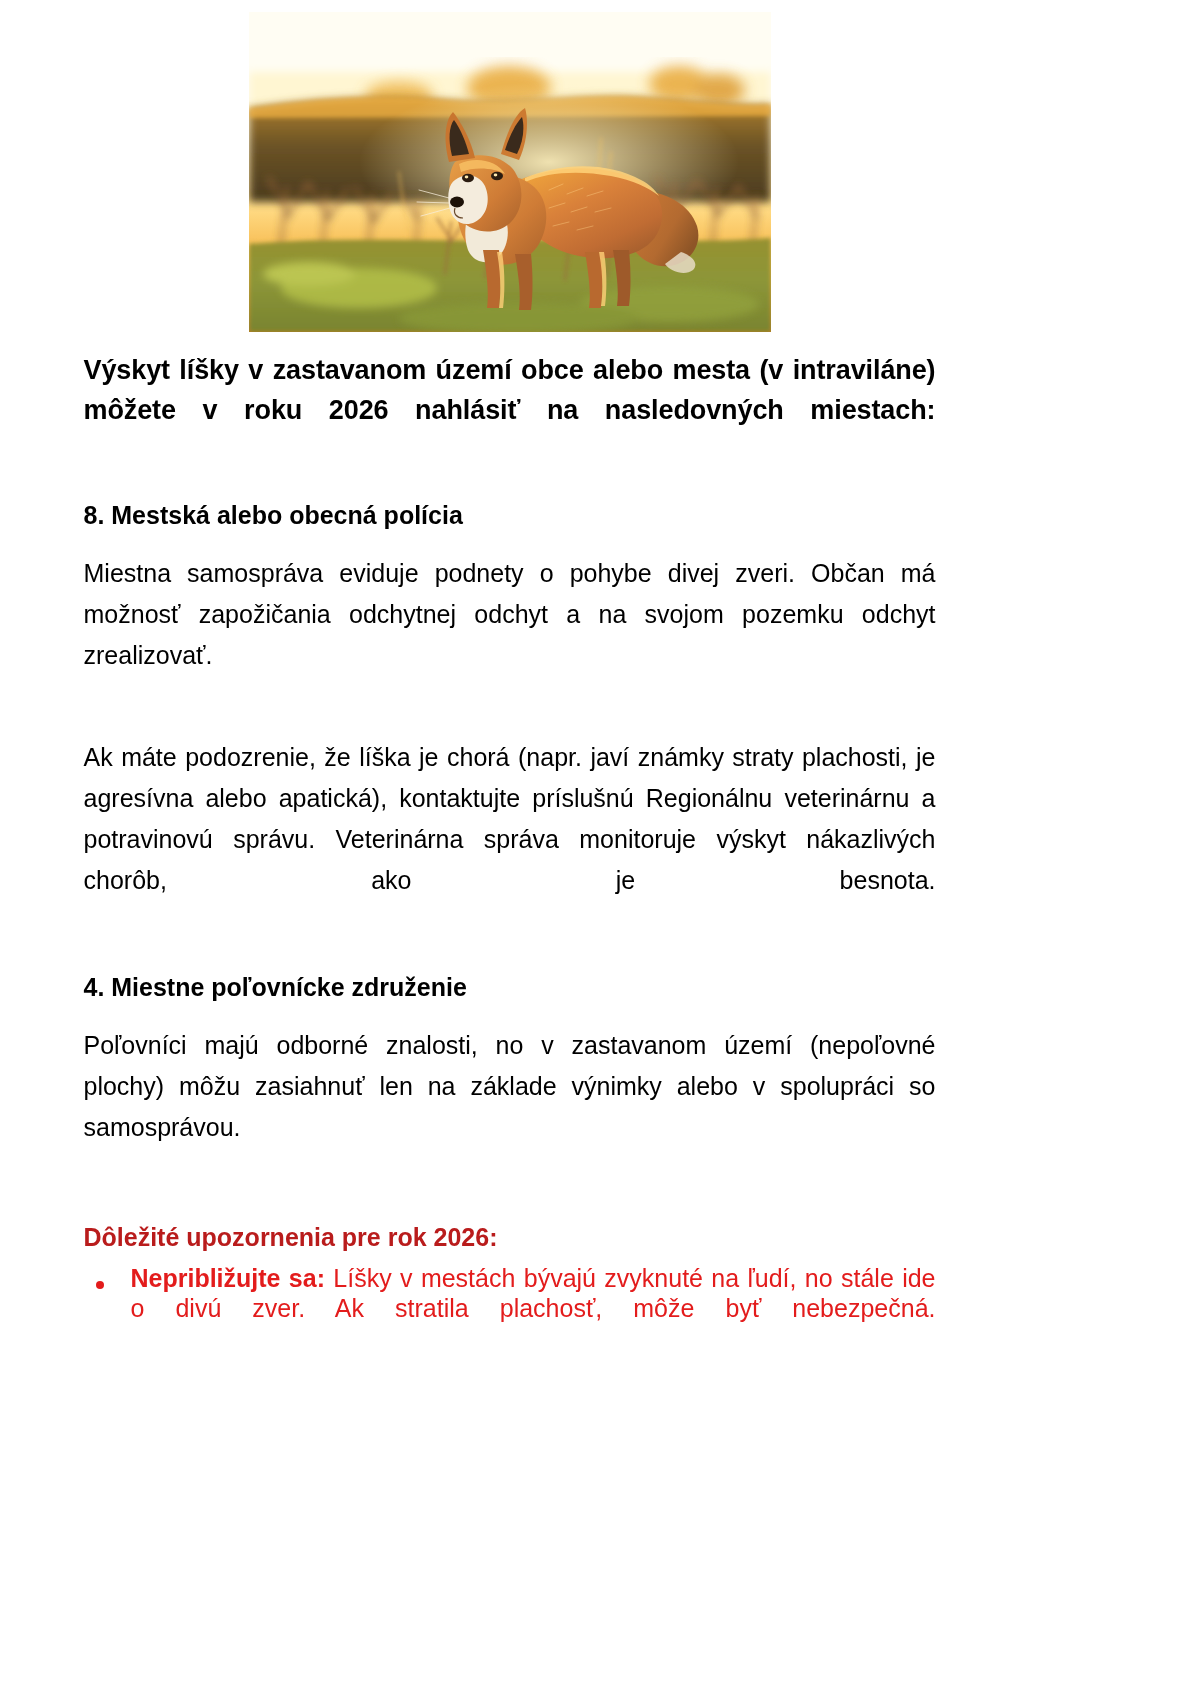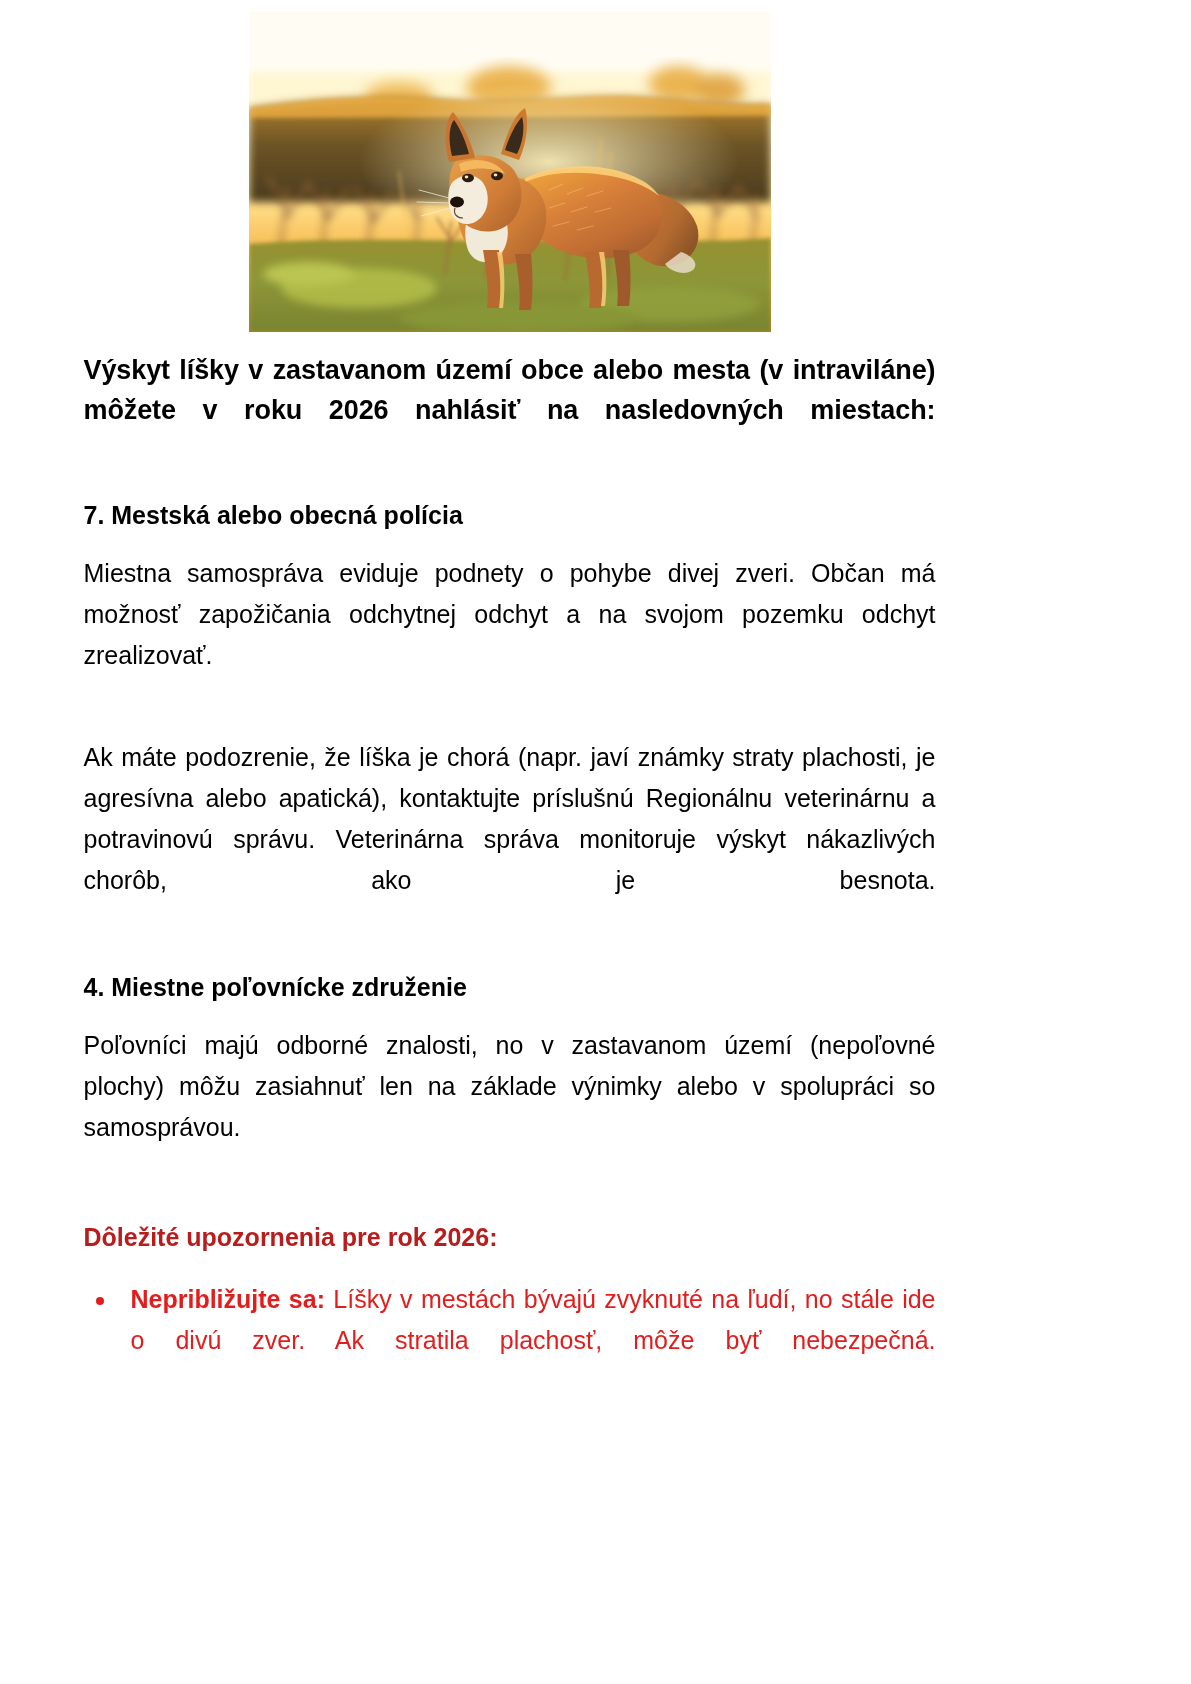--- a/index.html
+++ b/index.html
@@ -102,23 +102,23 @@
 
   ul.notice-list {
     list-style: none;
     margin: 0;
     padding: 0;
     color: #e31c1c;
   }
   ul.notice-list > li {
     position: relative;
     padding-left: 47px;
-    margin-top: 24px;
+    margin-top: 8px;
     font-size: 25px;
-    line-height: 41px;
+    line-height: 30px;
     text-align: justify;
     text-justify: inter-word;
     color: #e31c1c;
   }
   ul.notice-list > li::after {
     content: "";
     display: inline-block;
     width: 100%;
   }
   .bullet-dot {
@@ -335,21 +335,21 @@
           </g>
         </g>
       </svg>
     </div>
   </div>
 
   <div class="content">
 
     <p class="lead">Výskyt líšky v zastavanom území obce alebo mesta (v intraviláne) môžete v roku 2026 nahlásiť na nasledovných miestach:</p>
 
-    <p class="section-title">7. Mestská alebo obecná polícia</p>
+    <p class="section-title">8. Mestská alebo obecná polícia</p>
 
     <p class="body-text">Miestna samospráva eviduje podnety o pohybe divej zveri. Občan má možnosť zapožičania odchytnej odchyt a na svojom pozemku odchyt zrealizovať.</p>
 
     <p class="body-text">Ak máte podozrenie, že líška je chorá (napr. javí známky straty plachosti, je agresívna alebo apatická), kontaktujte príslušnú Regionálnu veterinárnu a potravinovú správu. Veterinárna správa monitoruje výskyt nákazlivých chorôb, ako je besnota.</p>
 
     <p class="section-title">4. Miestne poľovnícke združenie</p>
     <p class="body-text">Poľovníci majú odborné znalosti, no v zastavanom území (nepoľovné plochy) môžu zasiahnuť len na základe výnimky alebo v spolupráci so samosprávou.</p>
 
     <p class="notice-title">Dôležité upozornenia pre rok 2026:</p>
 

